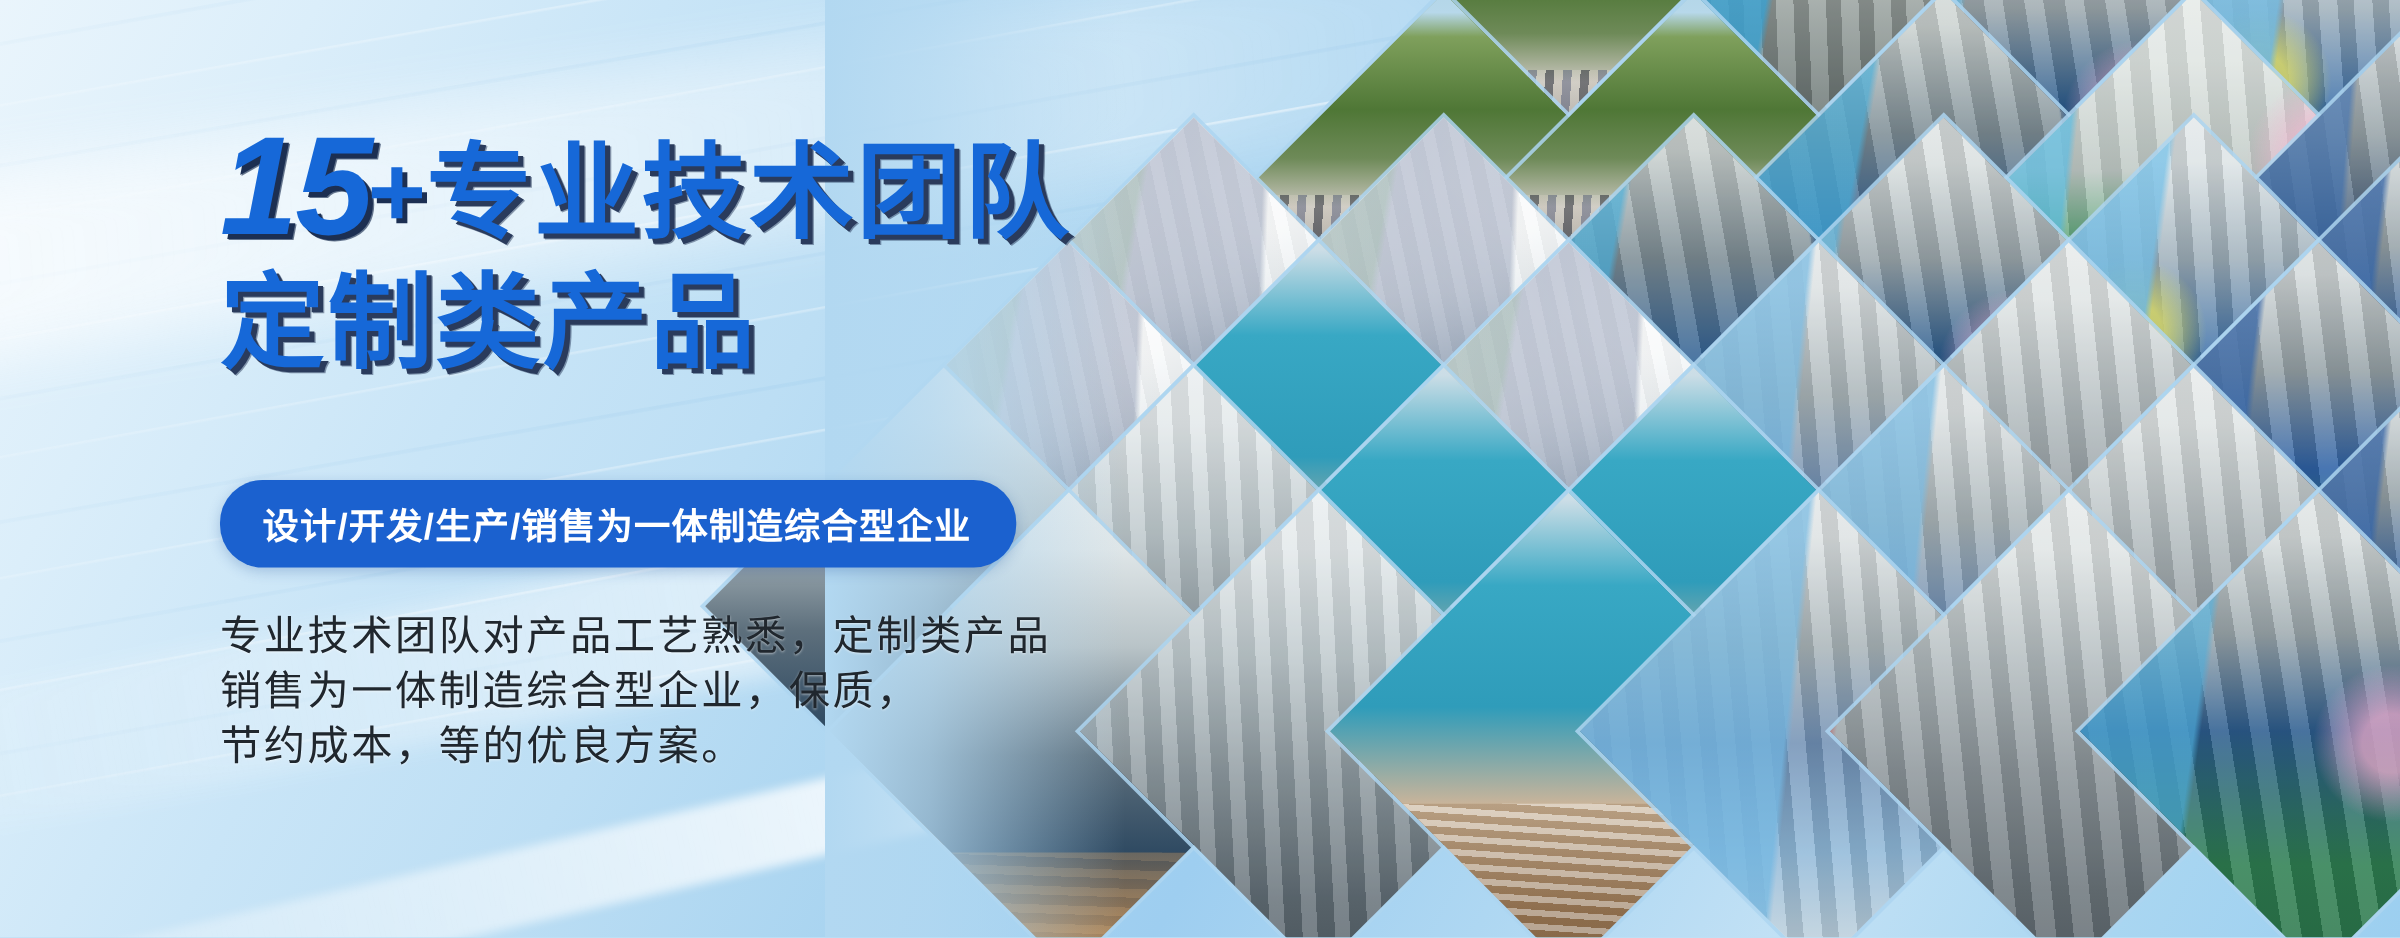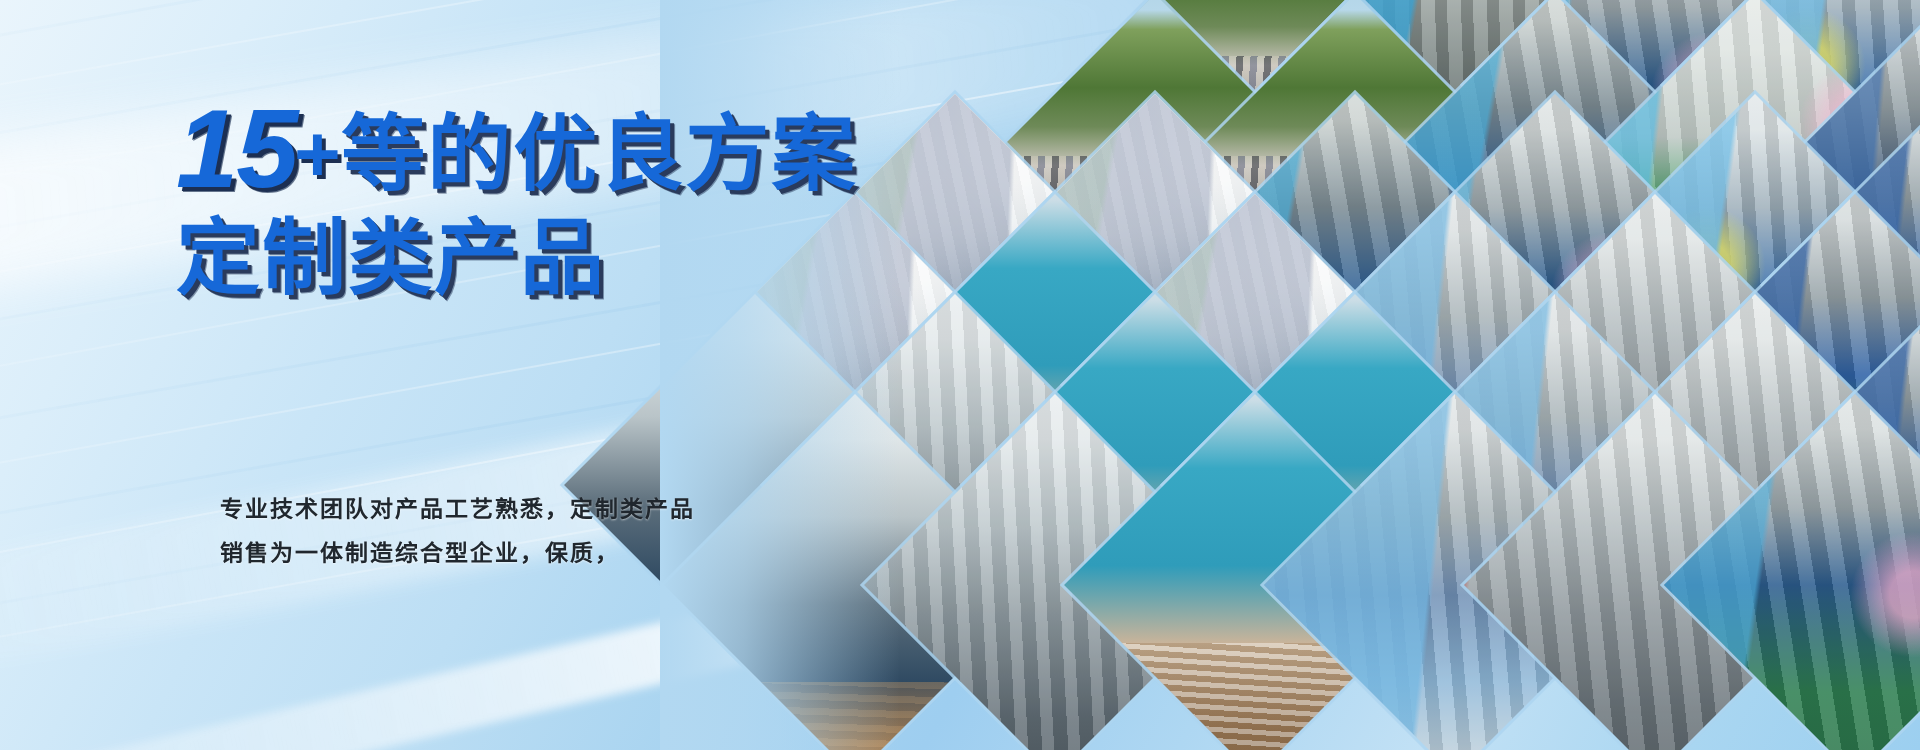--- a/index.html
+++ b/index.html
@@ -85,24 +85,23 @@
     background:#1b61cf;color:#ffffff;
     border-radius:34px;
     padding:13px 36px 15px 34px;
     font-size:29px;font-weight:bold;letter-spacing:1px;
     white-space:nowrap;
     box-shadow:0 3px 10px rgba(20,70,150,.25);
   }
 
   .para{
     position:absolute;left:176px;top:487px;
-    font-size:23px;color:#20272e;line-height:44px;letter-spacing:2px;
-    white-space:nowrap;font-weight:700;
+    font-size:33px;color:#20272e;line-height:44px;letter-spacing:2px;
+    white-space:nowrap;font-weight:400;
     text-shadow:0 1px 2px rgba(255,255,255,.55);
-    margin-left:44px;
   }
   .para div{display:block;}
 
   
   .collage{position:absolute;right:0;top:0;width:1260px;height:750px;z-index:20;}
   .tile{
     position:absolute;
     transform:rotate(45deg);
     overflow:hidden;
     box-shadow:0 0 0 3px rgba(173,213,240,.85);
@@ -450,28 +449,30 @@
       <div class="inner ph-pack"></div>
     </div>
 
     <div class="collage-fade"></div>
   </div>
 
   <div class="content">
 
     <div class="headline">
       <span class="hl-row">
-        <span class="num">15</span><span class="plus">+</span><span class="cn-big">等的优良方案</span>
+        <span class="num">15</span><span class="plus">+</span><span class="cn-big">专业技术团队</span>
       </span>
       <span class="hl-row hl-row2">
         <span class="cn-big">定制类产品</span>
       </span>
     </div>
 
+    <div class="pill">设计/开发/生产/销售为一体制造综合型企业</div>
 
     <div class="para">
       <div>专业技术团队对产品工艺熟悉，定制类产品</div>
       <div>销售为一体制造综合型企业，保质，</div>
+      <div>节约成本，等的优良方案。</div>
     </div>
 
   </div>
 
 </div>
 
 </body></html>

